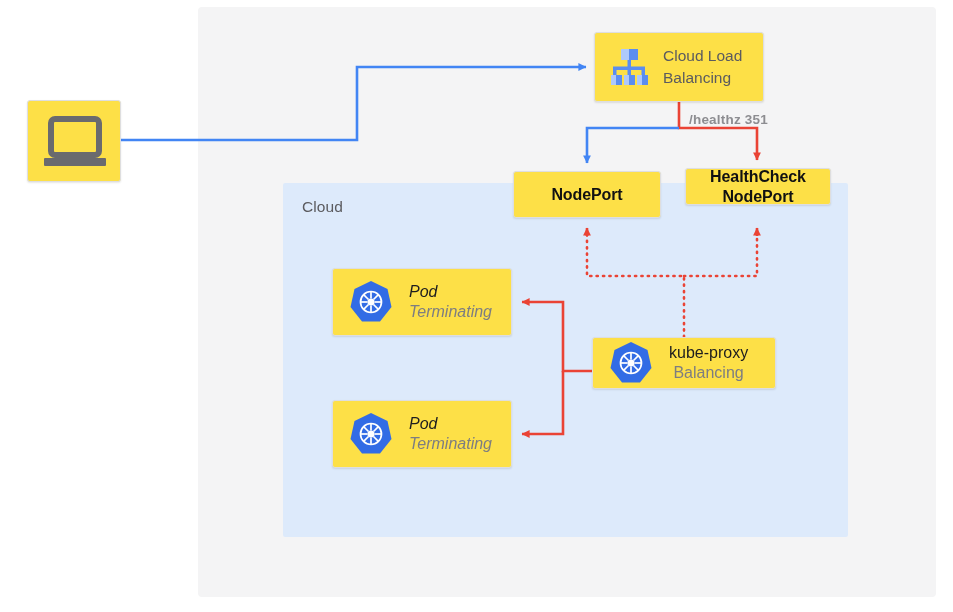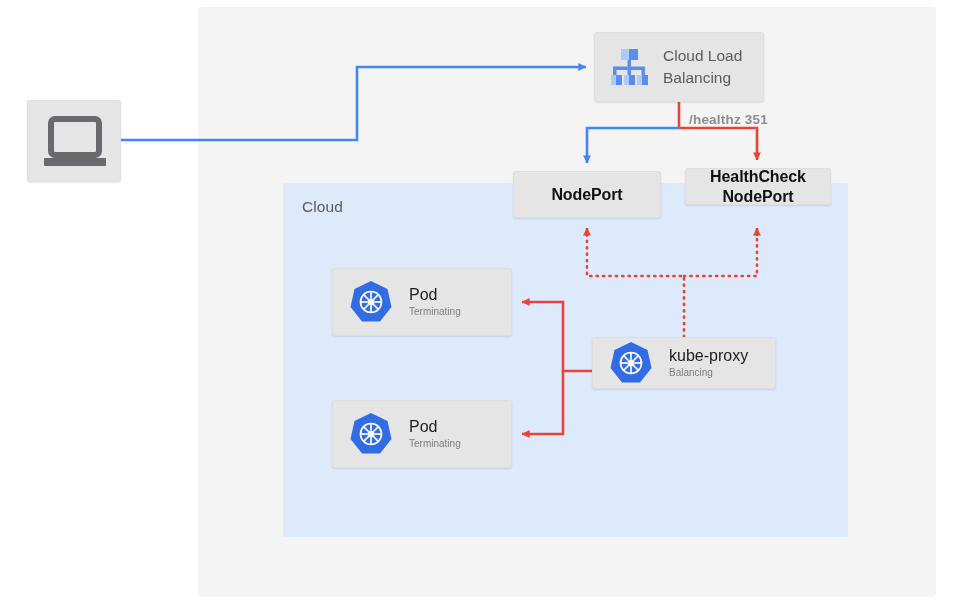--- a/index.html
+++ b/index.html
@@ -38,21 +38,21 @@
   .nodes-label {
     position: absolute;
     left: 302px;
     top: 198px;
     font-size: 15.5px;
     color: #5b5b5f;
     letter-spacing: 0.1px;
   }
   .card {
     position: absolute;
-    background: #e5e5e5;
+    background: #fde047;
     border: 1px solid #dededf;
     border-radius: 3px;
     box-shadow: 0 1px 2px rgba(0,0,0,0.10);
     box-sizing: border-box;
   }
   .laptop-card {
     left: 27px;
     top: 100px;
     width: 94px;
     height: 82px;
@@ -98,20 +98,21 @@
     line-height: 1.22;
     letter-spacing: -0.1px;
   }
   .pod-card {
     left: 332px;
     width: 180px;
     height: 68px;
     display: flex;
     align-items: center;
     padding-left: 14px;
+    font-style: italic;
   }
   .pod1 { top: 268px; }
   .pod2 { top: 400px; }
   .kp-card {
     left: 592px;
     top: 337px;
     width: 184px;
     height: 52px;
     display: flex;
     align-items: center;
@@ -119,23 +120,24 @@
   }
   .node-text {
     margin-left: 14px;
   }
   .node-title {
     font-size: 16px;
     color: #1d1d1f;
     line-height: 1.28;
   }
   .node-sub {
-    font-size: 10px;
+    font-size: 16px;
     color: #7d7d81;
     line-height: 1.28;
+    text-align: center;
   }
   .healthz-label {
     position: absolute;
     left: 689px;
     top: 112px;
     font-size: 13.5px;
     font-weight: bold;
     color: #8d8d91;
     letter-spacing: 0.2px;
   }

